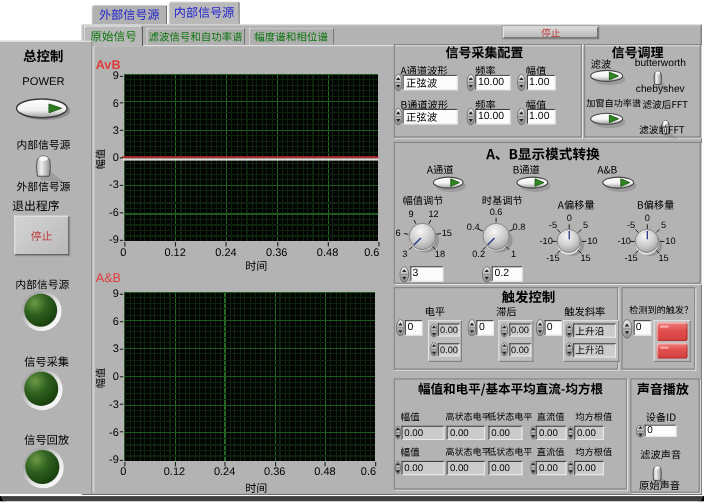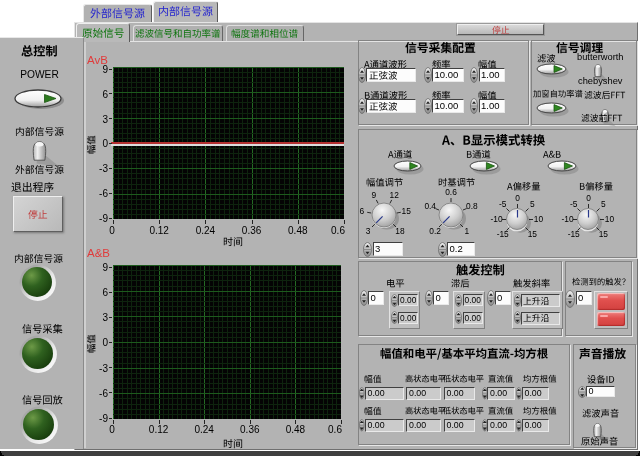--- a/index.html
+++ b/index.html
@@ -203,21 +203,21 @@
         </radialGradient>
         <linearGradient id="lr2" x1="0" y1="0" x2="1" y2="1">
           <stop offset="0.25" stop-color="#a8a8a8"></stop>
           <stop offset="0.6" stop-color="#e8e8e8"></stop>
           <stop offset="1" stop-color="#ffffff"></stop>
         </linearGradient>
       </defs>
       <circle cx="20.2" cy="20.2" r="18.7" fill="url(#lr2)"></circle>
       <circle cx="19.5" cy="19.5" r="15.5" fill="url(#lg2)"></circle>
     </svg>
-    <div style="position:absolute;left:87.0px;top:54.0px;font-size:11.5px;line-height:13.2px;color:#e03c3c;font-weight:normal;white-space:nowrap;">AvB</div>
+    <div style="position:absolute;left:87.0px;top:54.0px;font-size:11.5px;line-height:13.2px;color:#e03c3c;font-weight:bold;white-space:nowrap;">AvB</div>
     <svg style="position:absolute;left:113.0px;top:67.0px" width="231" height="152" shape-rendering="crispEdges">
       <rect width="231" height="152" fill="#040404"></rect>
       <rect x="0" y="0" width="1" height="152" fill="#246a24"></rect>
       <rect x="5" y="0" width="1" height="152" fill="#0e240e"></rect>
       <rect x="9" y="0" width="1" height="152" fill="#0e240e"></rect>
       <rect x="14" y="0" width="1" height="152" fill="#0e240e"></rect>
       <rect x="18" y="0" width="1" height="152" fill="#0e240e"></rect>
       <rect x="23" y="0" width="1" height="152" fill="#0e240e"></rect>
       <rect x="28" y="0" width="1" height="152" fill="#0e240e"></rect>
       <rect x="32" y="0" width="1" height="152" fill="#0e240e"></rect>

